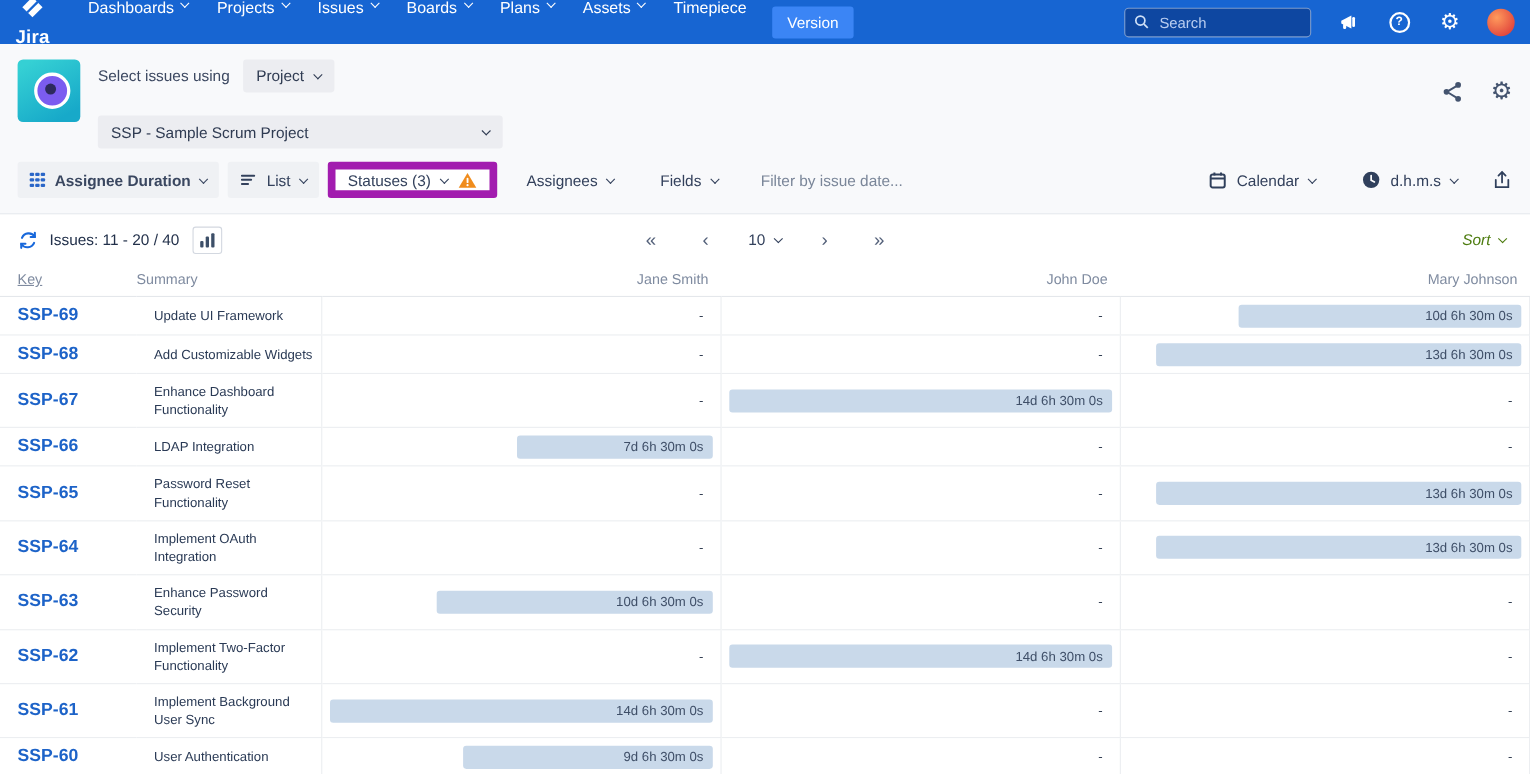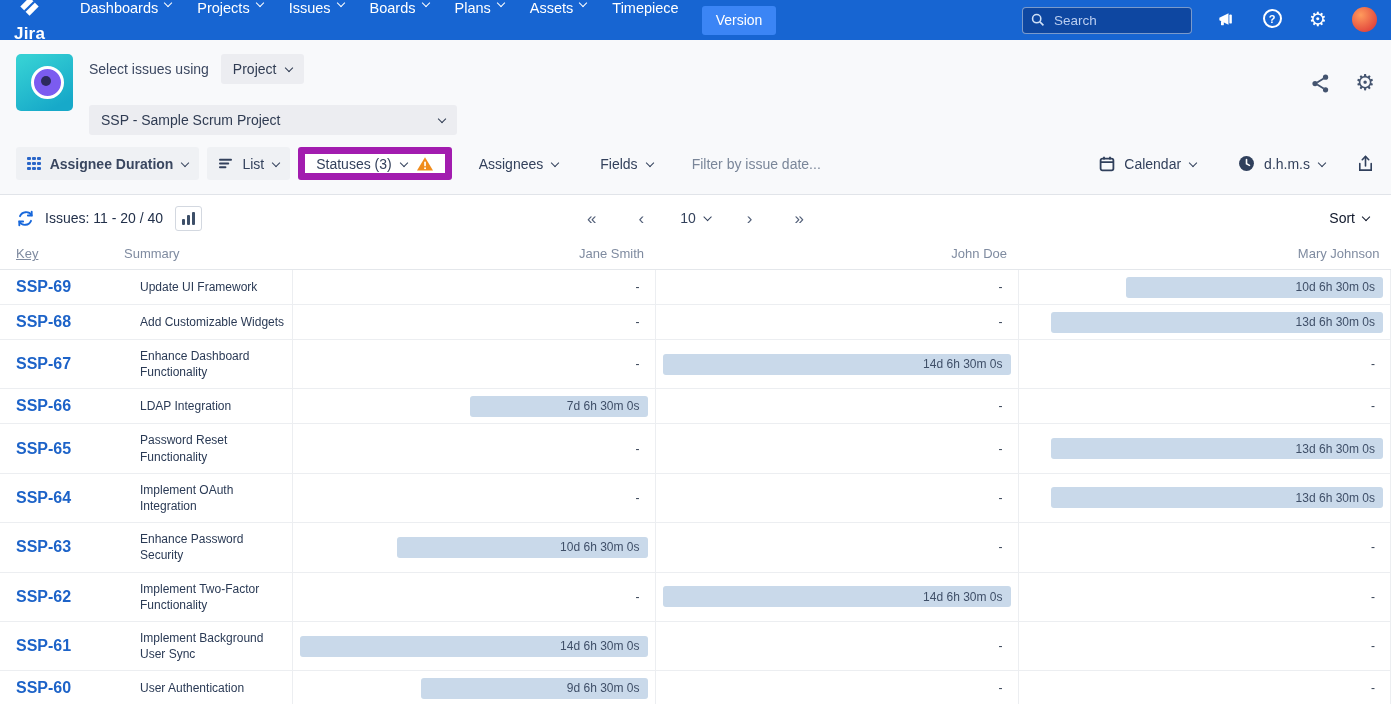--- a/index.html
+++ b/index.html
@@ -12,21 +12,21 @@
   .page{width:1391px;height:704px;position:relative;background:#fff;}
 
   
   .nav{height:40px;background:var(--nav-bg);display:flex;align-items:center;padding:0 14px;color:#fff;}
   .nav-logo{display:flex;align-items:center;gap:7px;margin-right:22px;cursor:pointer;flex-direction:column;}
   .nav-logo-text{font-size:17px;font-weight:700;letter-spacing:.2px;}
   .nav-menu{display:flex;align-items:center;height:100%;}
   .nav-item{display:flex;align-items:flex-start;gap:7px;padding:0 13px;height:100%;font-size:14.5px;cursor:pointer;white-space:nowrap;}
   .chev{display:inline-block;width:6px;height:6px;border-right:1.6px solid currentColor;border-bottom:1.6px solid currentColor;transform:rotate(45deg);margin-bottom:2px;}
   .create-btn{margin-left:10px;background:var(--create-button-bg);color:#fff;border:none;border-radius:3px;height:29px;padding:0 14px;font-size:14px;font-weight:500;cursor:pointer;}
-  .nav-right{margin-left:auto;display:flex;gap:22px;}
+  .nav-right{margin-left:auto;display:flex;align-items:center;gap:22px;}
   .nav-search{display:flex;align-items:center;gap:7px;width:170px;height:27px;background:#0e47a1;border:1px solid rgba(255,255,255,.45);border-radius:4px;padding:0 8px;}
   .nav-search input{background:transparent;border:none;outline:none;color:#fff;font-size:13.5px;width:100%;font-family:inherit;}
   .nav-search input::placeholder{color:#b9cdf0;}
   .nav-icon{display:flex;align-items:center;justify-content:center;width:24px;height:24px;cursor:pointer;}
   .help-circle{width:19px;height:19px;border:2px solid #fff;border-radius:50%;display:flex;align-items:center;justify-content:center;font-size:11px;font-weight:700;color:#fff;}
   .gear-glyph{font-size:20px;color:#fff;line-height:1;}
   .avatar{width:25px;height:25px;border-radius:50%;background:radial-gradient(circle at 35% 32%,#ff9a5c,#e2483d 75%);cursor:pointer;}
 
   
   .band{background:#f8f9fb;border-bottom:1px solid #e1e4e9;padding:14px 16px 0 16px;}
@@ -56,21 +56,21 @@
   .tb-right{margin-left:auto;display:flex;align-items:center;gap:20px;}
 
   
   .pagerow{position:relative;height:46px;display:flex;align-items:center;padding:0 16px;background:#fff;}
   .issues-label{margin-left:10px;font-size:14px;color:#22304a;}
   .chart-btn{margin-left:12px;width:27px;height:25px;border:1px solid #d3d8e0;border-radius:3px;background:#fff;display:flex;align-items:flex-end;justify-content:center;gap:2px;padding:5px 6px;cursor:pointer;}
   .chart-btn i{display:block;width:3px;background:#3d4f68;border-radius:1px;}
   .pager-center{position:absolute;left:50%;transform:translateX(-50%);display:flex;align-items:center;gap:30px;}
   .pg-arrow{font-size:17px;color:#54617a;cursor:pointer;line-height:1;background:none;border:none;font-family:inherit;}
   .pg-size{display:flex;align-items:center;gap:9px;font-size:14px;color:#33415c;cursor:pointer;}
-  .sort-btn{margin-left:auto;display:flex;align-items:center;gap:8px;font-size:14px;color:#0f172a;background:none;border:none;cursor:pointer;font-family:inherit;}
+  .sort-btn{margin-left:auto;display:flex;align-items:center;gap:8px;font-size:14px;color:#4d7c0f;background:none;border:none;cursor:pointer;font-family:inherit;font-style:italic;}
 
   
   table{width:100%;border-collapse:collapse;table-layout:fixed;}
   thead th{font-size:13px;font-weight:400;color:#7f8ba0;text-align:left;padding:5px 10px 8px 0;border-bottom:1px solid #e4e7eb;}
   th.col-key{padding-left:16px;text-decoration:underline;}
   th.col-person{text-align:right;padding-right:11px;}
   tbody td{border-bottom:1px solid #eceef1;vertical-align:middle;font-size:12px;}
   td.key-cell{padding:8px 6px 8px 16px;}
   td.key-cell a{color:var(--link);font-size:16px;font-weight:600;text-decoration:none;cursor:pointer;}
   td.summary-cell{padding:8px 2px 8px 16px;color:#2a3a55;line-height:1.35;}

